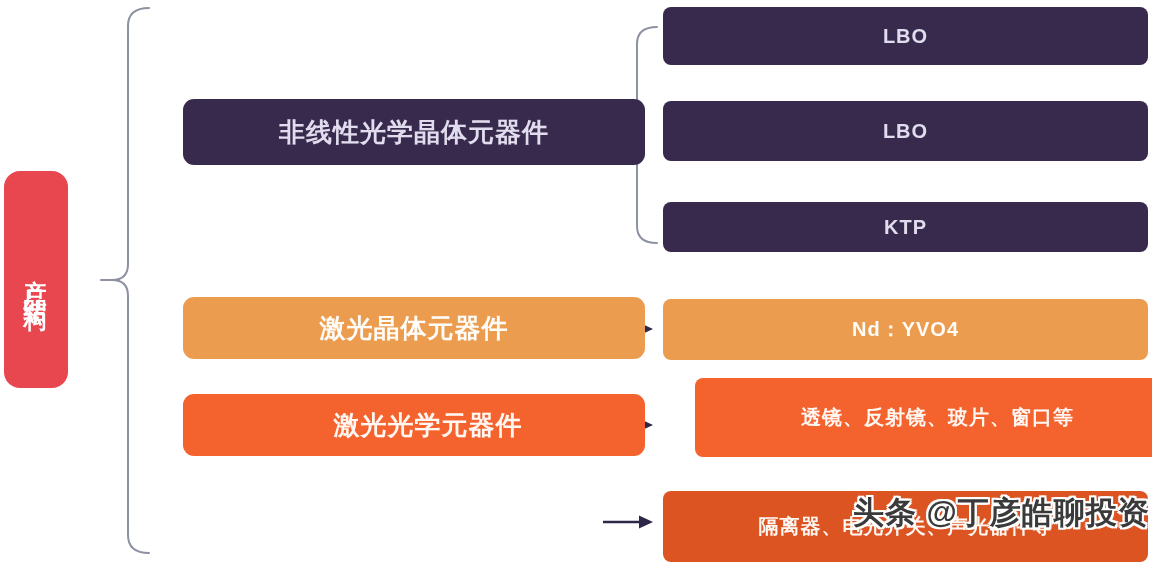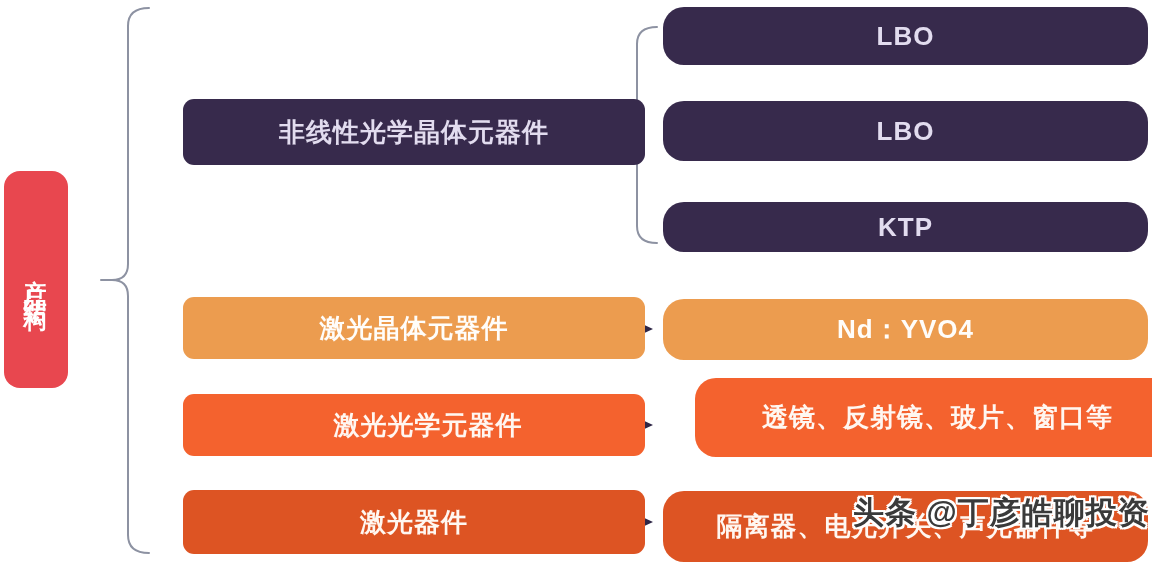--- a/index.html
+++ b/index.html
@@ -32,21 +32,21 @@
     writing-mode:vertical-rl;
     text-orientation:upright;
     letter-spacing:9px;
     font-weight:700;
   }
   .cat{left:183px;width:462px;font-size:26px;border-radius:11px;}
   .cat-1{top:99px;height:66px;color:#E2DCEF;}
   .cat-2{top:297px;height:62px;color:#FFFDFA;}
   .cat-3{top:394px;height:62px;color:#FFF7F1;padding-left:28px;}
   .cat-4{top:490px;height:64px;color:#FFF7F1;}
-  .child{left:663px;width:485px;font-size:26px;border-radius:21px;}
+  .child{left:663px;width:485px;font-size:20px;border-radius:8px;}
   .child-lbo1{top:7px;height:58px;color:#E2DCEF;}
   .child-lbo2{top:101px;height:60px;color:#E2DCEF;}
   .child-ktp{top:202px;height:50px;color:#E2DCEF;}
   .child-nd{top:299px;height:61px;color:#FFFDFA;}
   .child-lens{top:378px;height:79px;color:#FFF7F1;margin-left:32px;}
   .child-iso{top:491px;height:71px;color:#FFF7F1;}
   .watermark{
     position:absolute;
     left:853px;top:492px;
     font-size:31px;
@@ -112,22 +112,19 @@
     <span>Nd：YVO4</span>
   </div>
 
   <div class="box cat cat-3" style="background-color: rgb(244, 98, 46);">
     <span>激光光学元器件</span>
   </div>
   <div class="box child child-lens" style="background-color: rgb(244, 98, 46);">
     <span>透镜、反射镜、玻片、窗口等</span>
   </div>
 
-  <div class="box cat cat-4" style="background-color: rgb(221, 84, 35);">
-    <span>激光器件</span>
-  </div>
   <div class="box child child-iso" style="background-color: rgb(221, 84, 35);">
     <span>隔离器、电光开关、声光器件等</span>
   </div>
 
   <div class="watermark" style="color: rgb(58, 58, 58);">头条 @丁彦皓聊投资</div>
 
 </div>
 
 </body></html>

